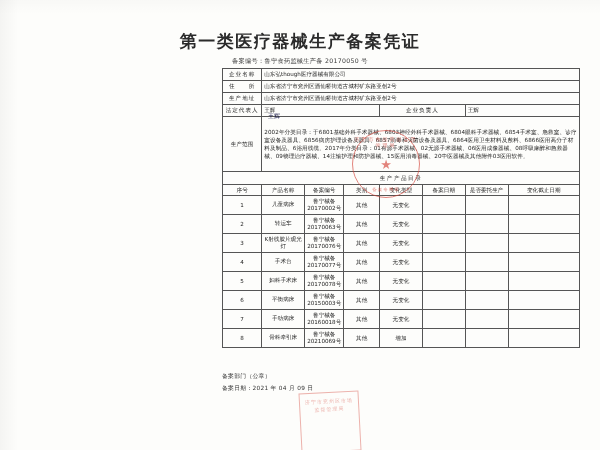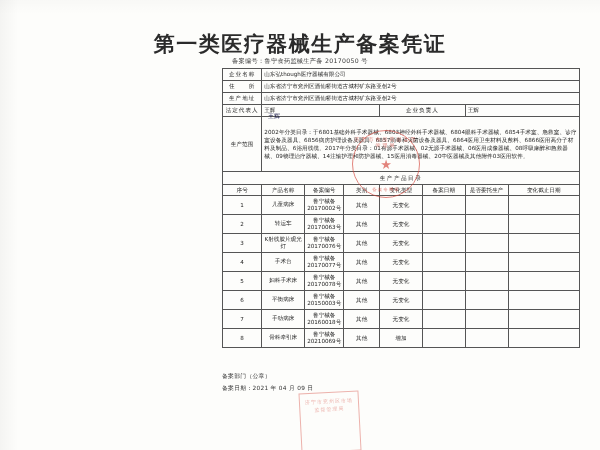--- a/index.html
+++ b/index.html
@@ -28,21 +28,21 @@
       linear-gradient(90deg, rgba(0,0,0,0.035) 0px, rgba(0,0,0,0) 18px),
       linear-gradient(180deg, rgba(0,0,0,0.02) 0px, rgba(0,0,0,0) 14px);
     pointer-events: none;
   }
   .title {
     position: absolute;
     top: 30px;
     left: 0;
     width: 100%;
     text-align: center;
-    font-size: 21px;
+    font-size: 17px;
     letter-spacing: 1.5px;
     font-weight: bold;
     color: #2b2b2b;
     font-family: "DejaVu Serif", serif;
   }
   .doc-no {
     position: absolute;
     top: 57px;
     left: 232px;
     font-size: 6.2px;

